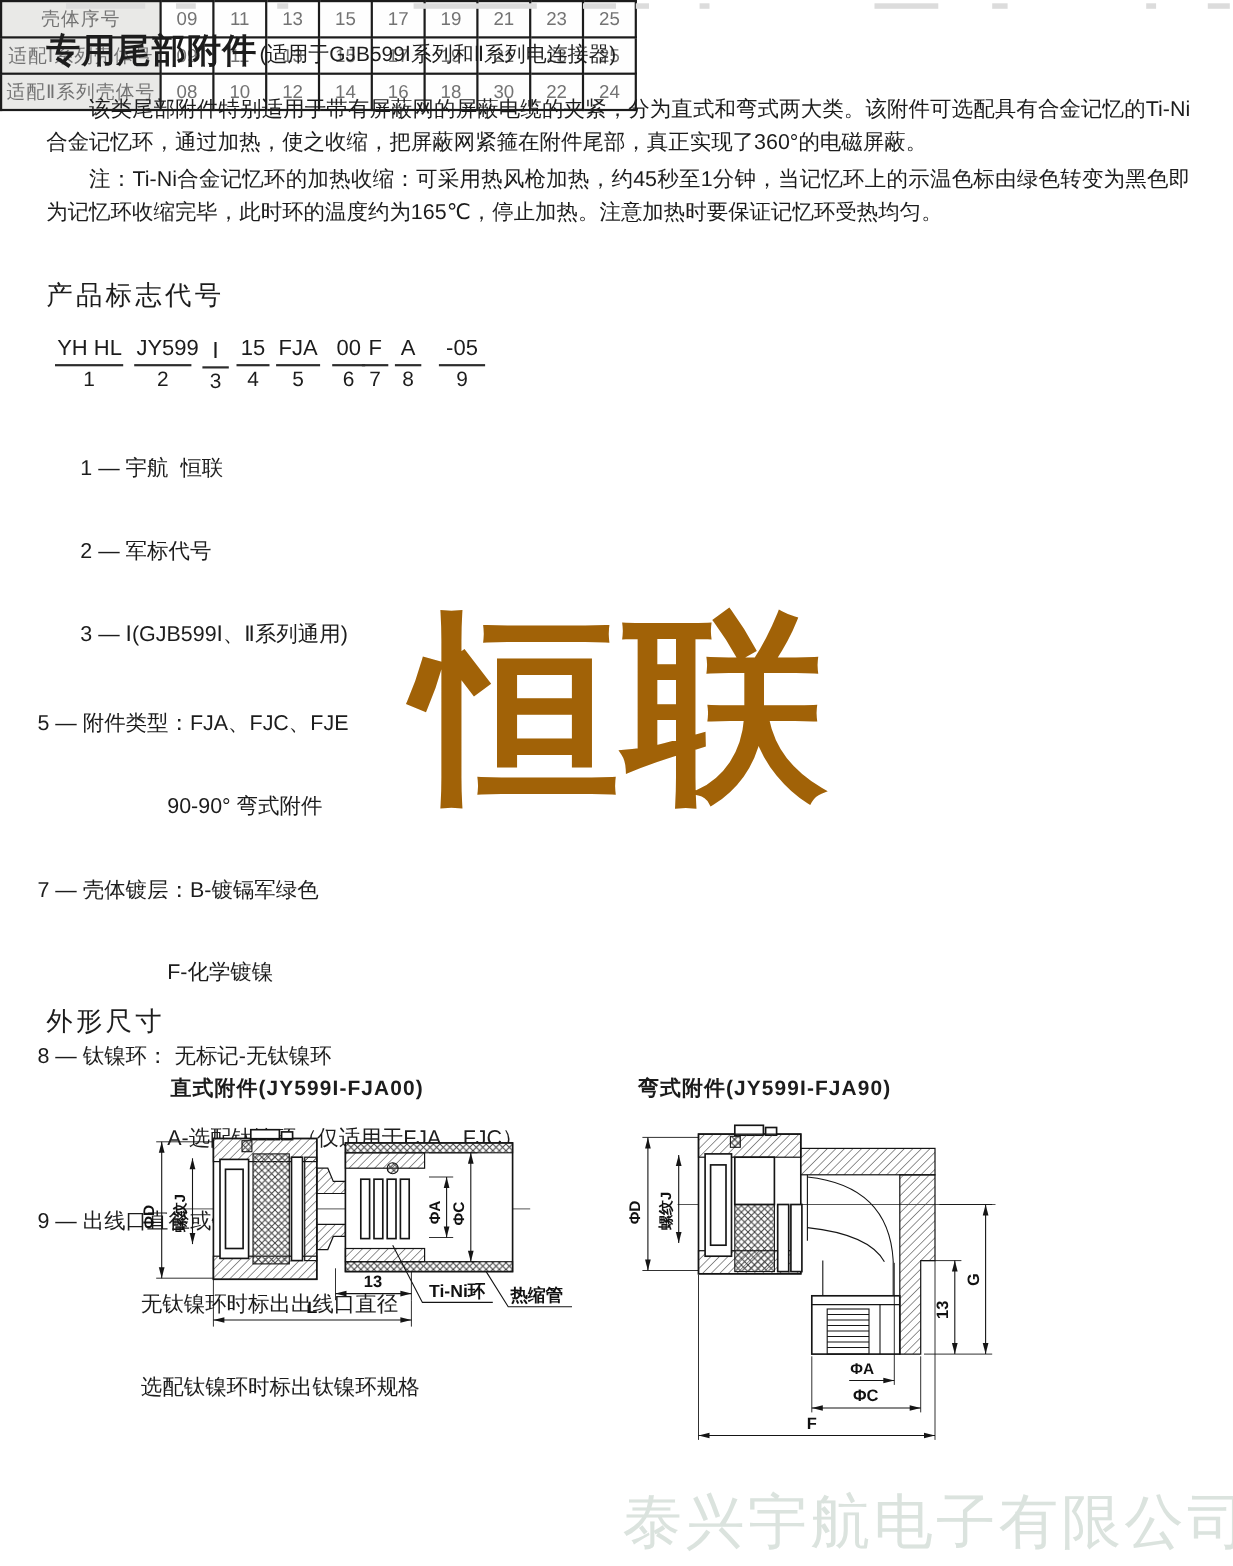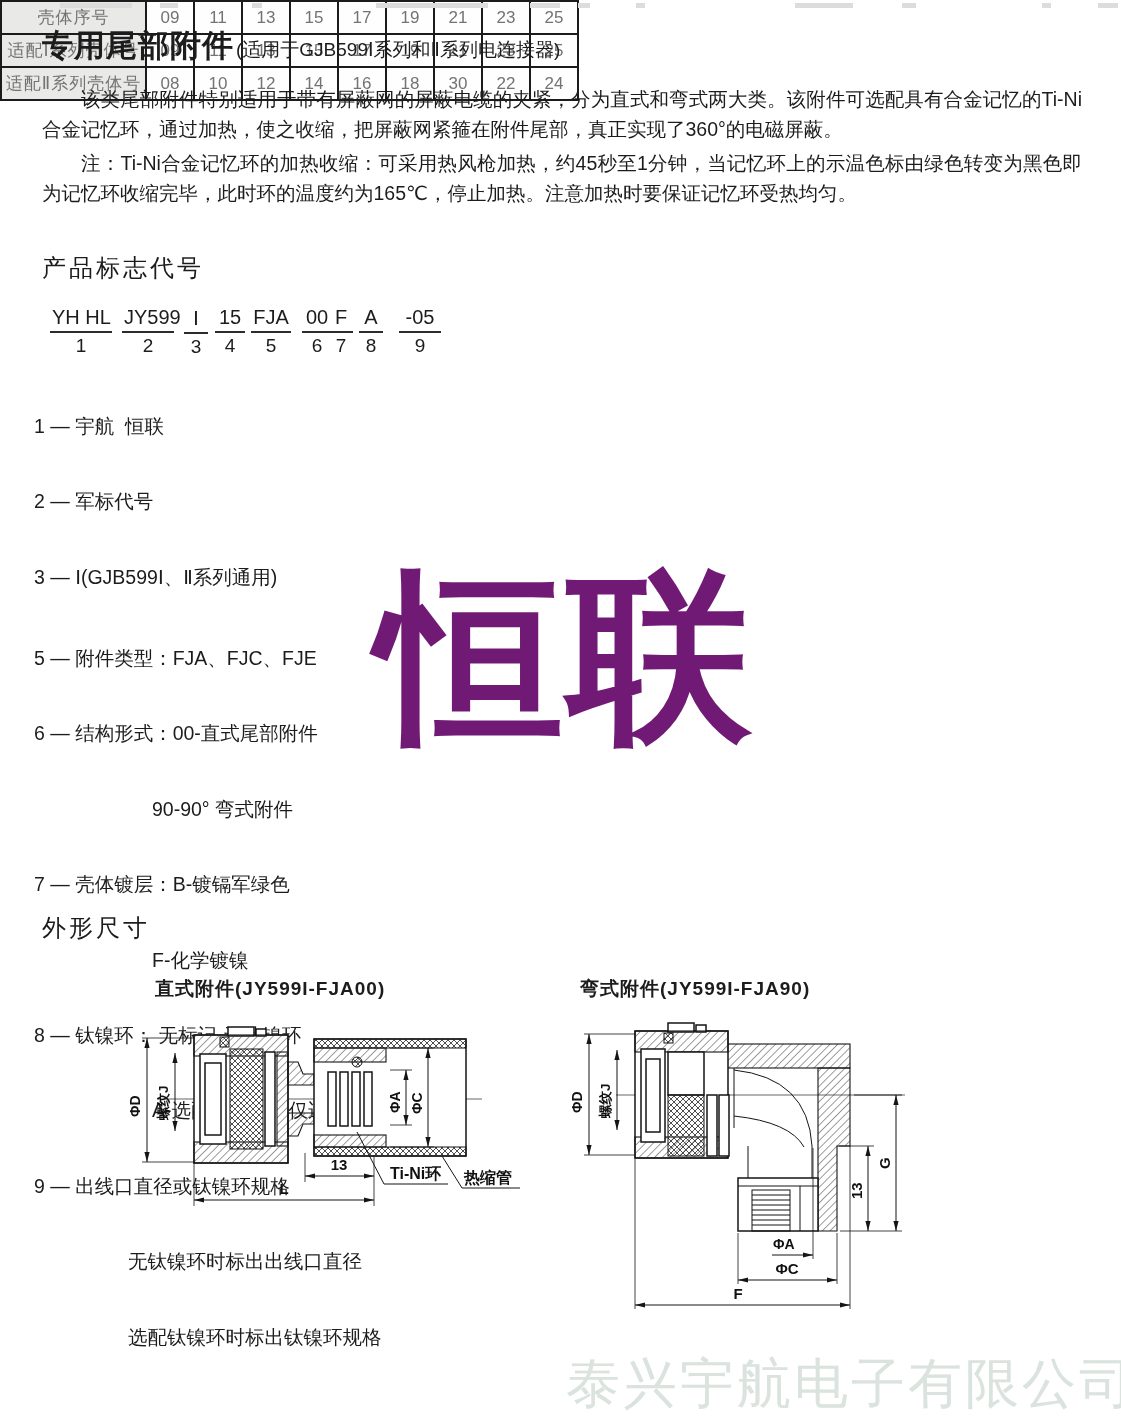--- a/index.html
+++ b/index.html
@@ -1,21 +1,21 @@
 <!DOCTYPE html>
 <html><head>
 <meta charset="utf-8">
 <style>
   html,body{margin:0;padding:0;}
   body{width:1121px;height:1424px;background:#ffffff;position:relative;overflow:hidden;
        font-family:"Liberation Sans","DejaVu Sans",sans-serif;color:#1c1c1c;}
   .abs{position:absolute;}
   
-  #wm-center{left:378px;top:566px;font-family:Liberation Serif, serif;
-             font-weight:bold;font-size:185px;line-height:1;color:#701a75;letter-spacing:4px;z-index:0;}
+  #wm-center{left:378px;top:566px;font-family:Liberation Mono, monospace;
+             font-weight:bold;font-size:185px;line-height:1;color:#a16207;letter-spacing:4px;z-index:0;}
   #wm-footer{left:566px;top:1348px;font-family:"DejaVu Serif","Liberation Serif",serif;
              font-size:54px;color:#dbe3de;letter-spacing:3px;z-index:0;white-space:nowrap;}
   #content{position:absolute;inset:0;z-index:1;}
   
   .rem{position:absolute;top:3px;height:5px;background:#dcdcdc;}
   
   #title-row{left:42px;top:30px;display:flex;align-items:flex-end;white-space:nowrap;}
   #title-main{font-size:31px;font-weight:bold;letter-spacing:1px;line-height:1;}
   #title-note{font-size:19px;line-height:1.15;margin-left:2px;text-align:center;}
   
@@ -26,21 +26,21 @@
   .sec-head{left:42px;font-size:24px;letter-spacing:3px;font-weight:500;}
   #head-marking{top:252px;}
   #head-dims{top:912px;}
   
   #code-row{left:38px;top:306px;height:52px;width:500px;}
   .code-item{position:absolute;top:0;text-align:center;}
   .code-item .code{display:block;font-size:20px;border-bottom:2px solid #2c2c2c;padding:0 2px 2px 2px;white-space:pre;}
   .code-item .num{display:block;font-size:19px;margin-top:2px;}
   
   .speclist{left:34px;font-size:19.5px;white-space:pre-wrap;}
-  #list1{top:366px;}
+  #list1{top:366px;margin-left:39px;}
   #list2{top:598px;}
   .speclist .line{height:29.4px;line-height:29.4px;}
   .ind1{padding-left:118px;}
   .ind2{padding-left:94px;}
   
   #shell-table{left:190px;top:483px;border-collapse:collapse;}
   #shell-table td{border:2px solid #1b1b1b;height:31px;padding:0;text-align:center;
                   font-size:17px;color:#737373;}
   #shell-table td.hd{width:143px;background:#e9e9e7;letter-spacing:1px;}
   #shell-table td.val{width:46px;background:#fefefe;}
@@ -174,21 +174,20 @@
       <td class="val">18</td>
       <td class="val">30</td>
       <td class="val">22</td>
       <td class="val">24</td>
     </tr>
   </tbody>
     </table>
 
   <div class="abs speclist" id="list2">
     <div class="line">5 — 附件类型：FJA、FJC、FJE</div>
-    <div class="line">6 — 结构形式：00-直式尾部附件</div>
     <div class="line ind1">90-90° 弯式附件</div>
     <div class="line">7 — 壳体镀层：B-镀镉军绿色</div>
     <div class="line ind1">F-化学镀镍</div>
     <div class="line">8 — 钛镍环： 无标记-无钛镍环</div>
     <div class="line ind1">A-选配钛镍环（仅适用于FJA、FJC）</div>
     <div class="line">9 — 出线口直径或钛镍环规格</div>
     <div class="line ind2">无钛镍环时标出出线口直径</div>
     <div class="line ind2">选配钛镍环时标出钛镍环规格</div>
   </div>
 

